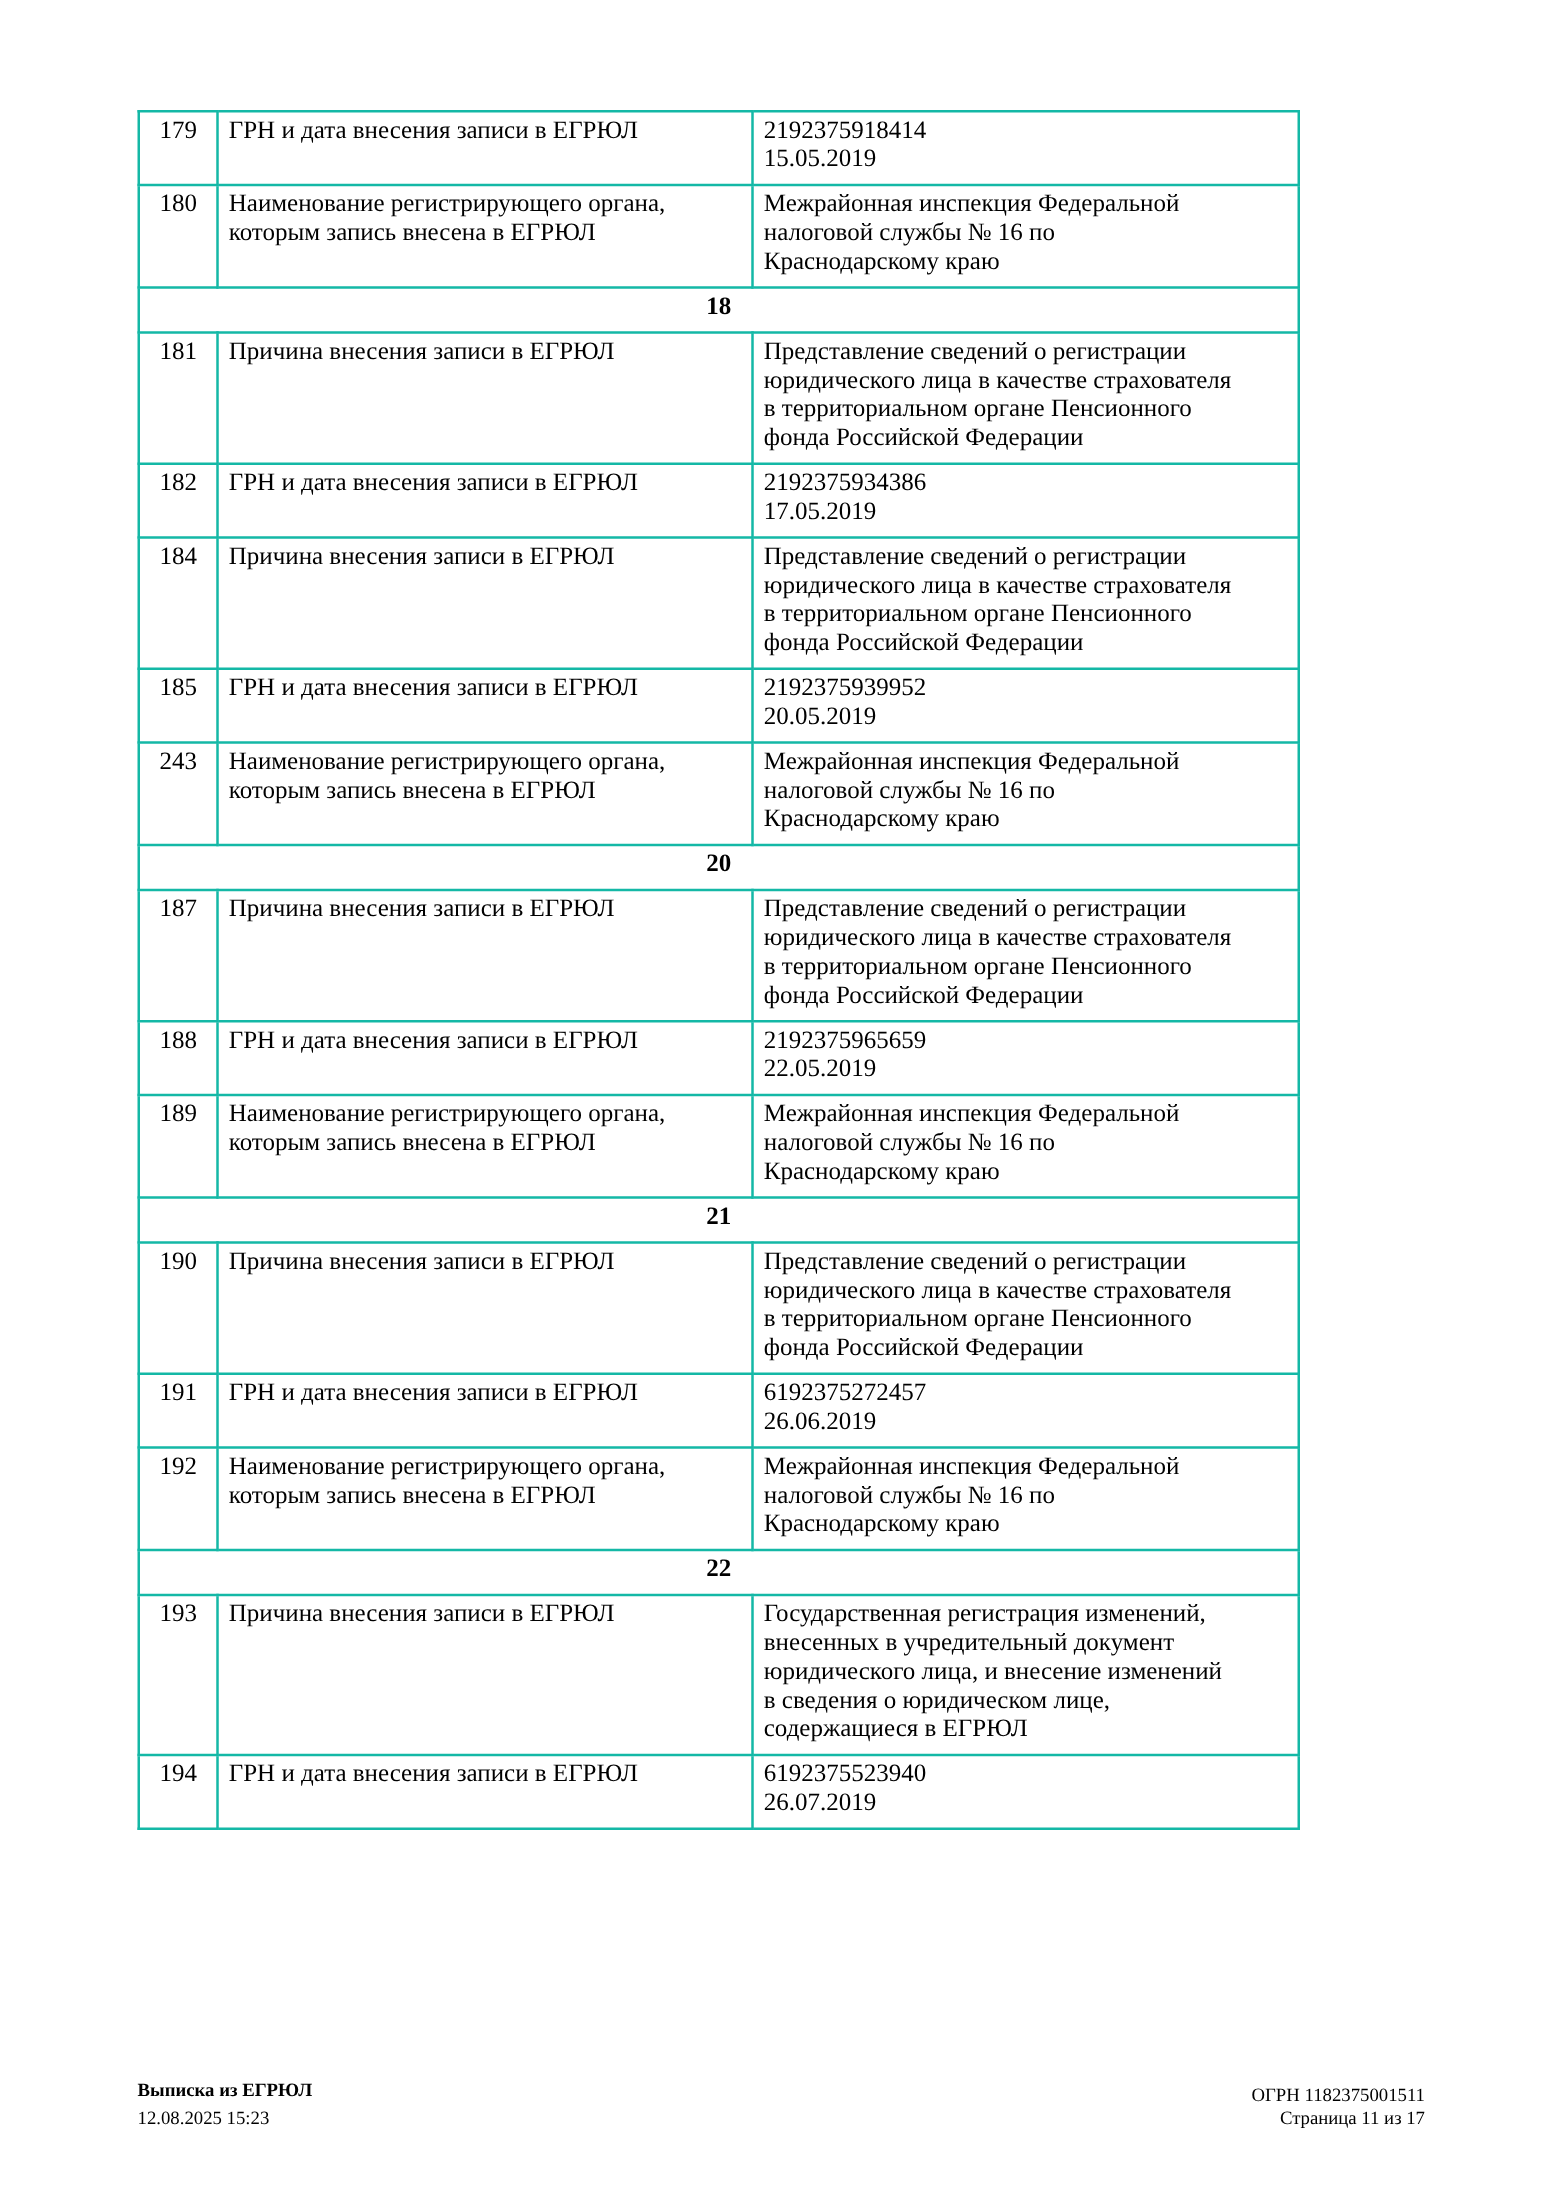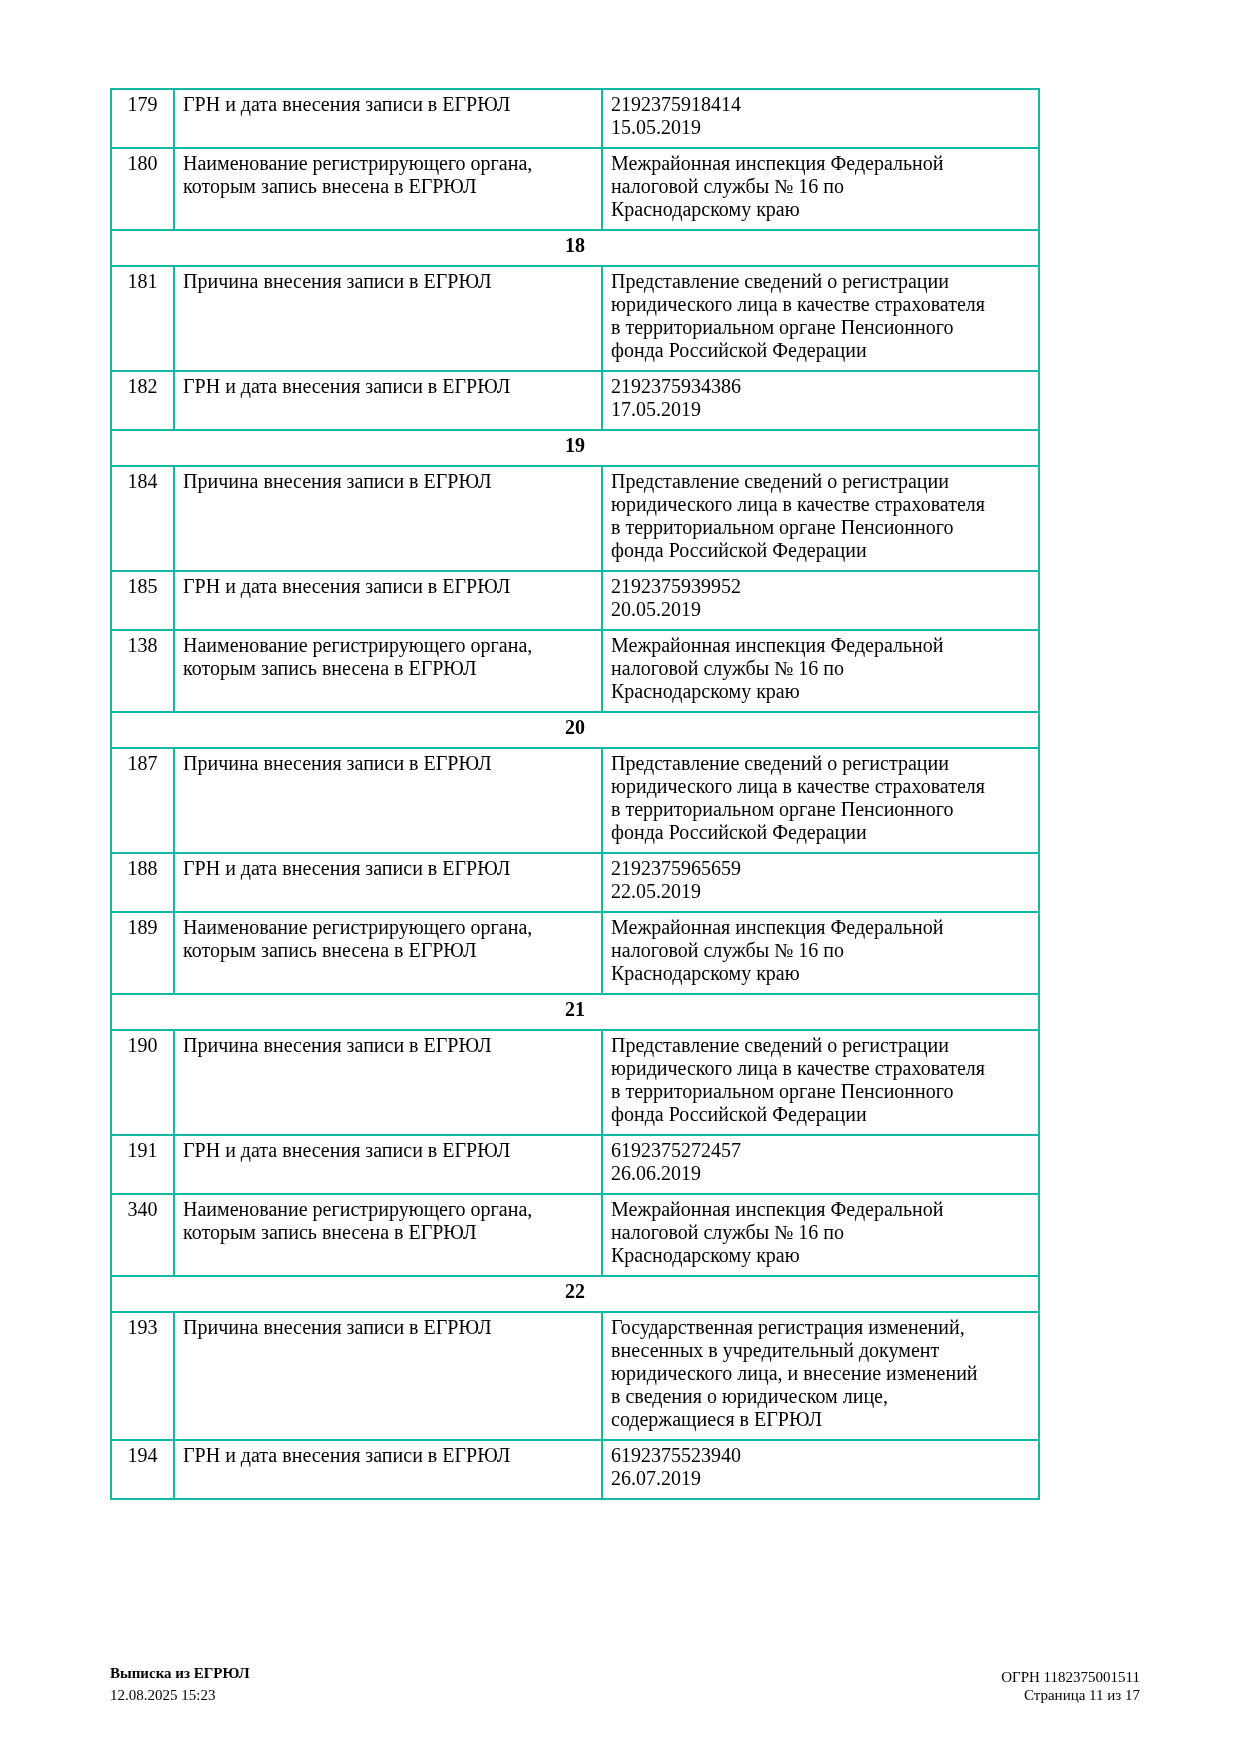--- a/index.html
+++ b/index.html
@@ -112,42 +112,39 @@
         </tr>
         <tr>
           <td class="num-cell">182</td>
           <td class="label-cell">ГРН и дата внесения записи в ЕГРЮЛ</td>
           <td class="value-cell">
             <div>2192375934386</div>
             <div>17.05.2019</div>
           </td>
         </tr>
         <tr>
-          <td colspan="3" class="section-cell">19</td>
-        </tr>
-        <tr>
           <td class="num-cell">184</td>
           <td class="label-cell">Причина внесения записи в ЕГРЮЛ</td>
           <td class="value-cell">
             <div>Представление сведений о регистрации</div>
             <div>юридического лица в качестве страхователя</div>
             <div>в территориальном органе Пенсионного</div>
             <div>фонда Российской Федерации</div>
           </td>
         </tr>
         <tr>
           <td class="num-cell">185</td>
           <td class="label-cell">ГРН и дата внесения записи в ЕГРЮЛ</td>
           <td class="value-cell">
             <div>2192375939952</div>
             <div>20.05.2019</div>
           </td>
         </tr>
         <tr>
-          <td class="num-cell">138</td>
+          <td class="num-cell">243</td>
           <td class="label-cell">Наименование регистрирующего органа, которым запись внесена в ЕГРЮЛ</td>
           <td class="value-cell">
             <div>Межрайонная инспекция Федеральной</div>
             <div>налоговой службы № 16 по</div>
             <div>Краснодарскому краю</div>
           </td>
         </tr>
         <tr>
           <td colspan="3" class="section-cell">20</td>
         </tr>
@@ -193,21 +190,21 @@
         </tr>
         <tr>
           <td class="num-cell">191</td>
           <td class="label-cell">ГРН и дата внесения записи в ЕГРЮЛ</td>
           <td class="value-cell">
             <div>6192375272457</div>
             <div>26.06.2019</div>
           </td>
         </tr>
         <tr>
-          <td class="num-cell">340</td>
+          <td class="num-cell">192</td>
           <td class="label-cell">Наименование регистрирующего органа, которым запись внесена в ЕГРЮЛ</td>
           <td class="value-cell">
             <div>Межрайонная инспекция Федеральной</div>
             <div>налоговой службы № 16 по</div>
             <div>Краснодарскому краю</div>
           </td>
         </tr>
         <tr>
           <td colspan="3" class="section-cell">22</td>
         </tr>

